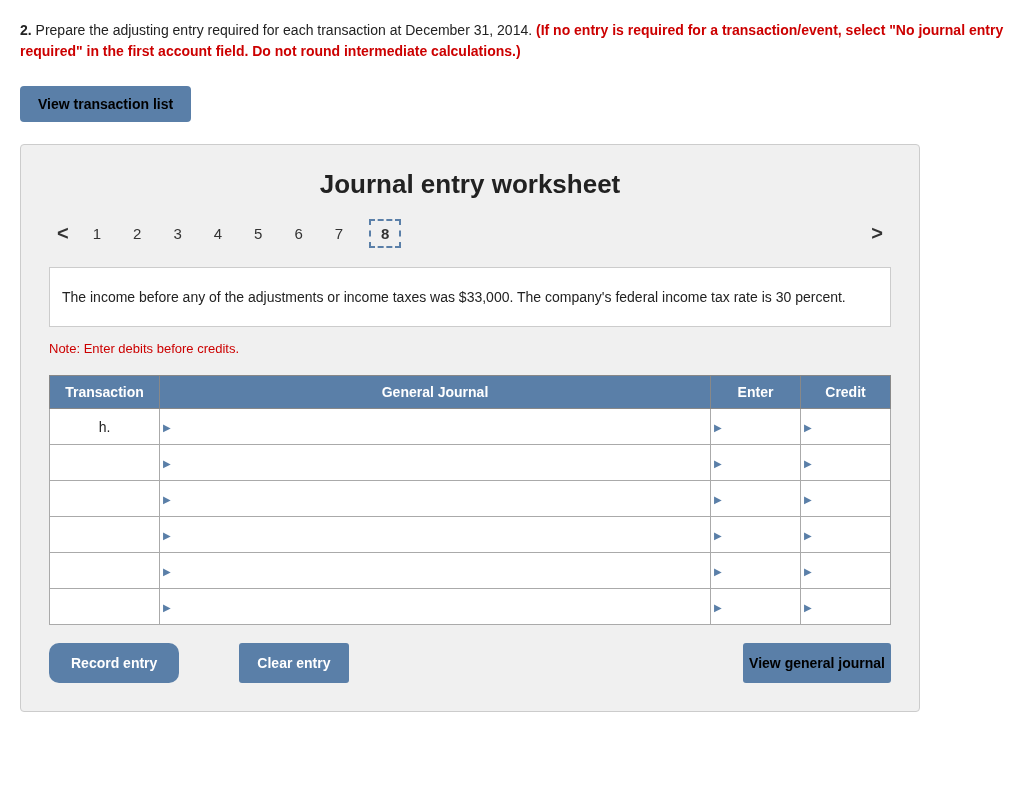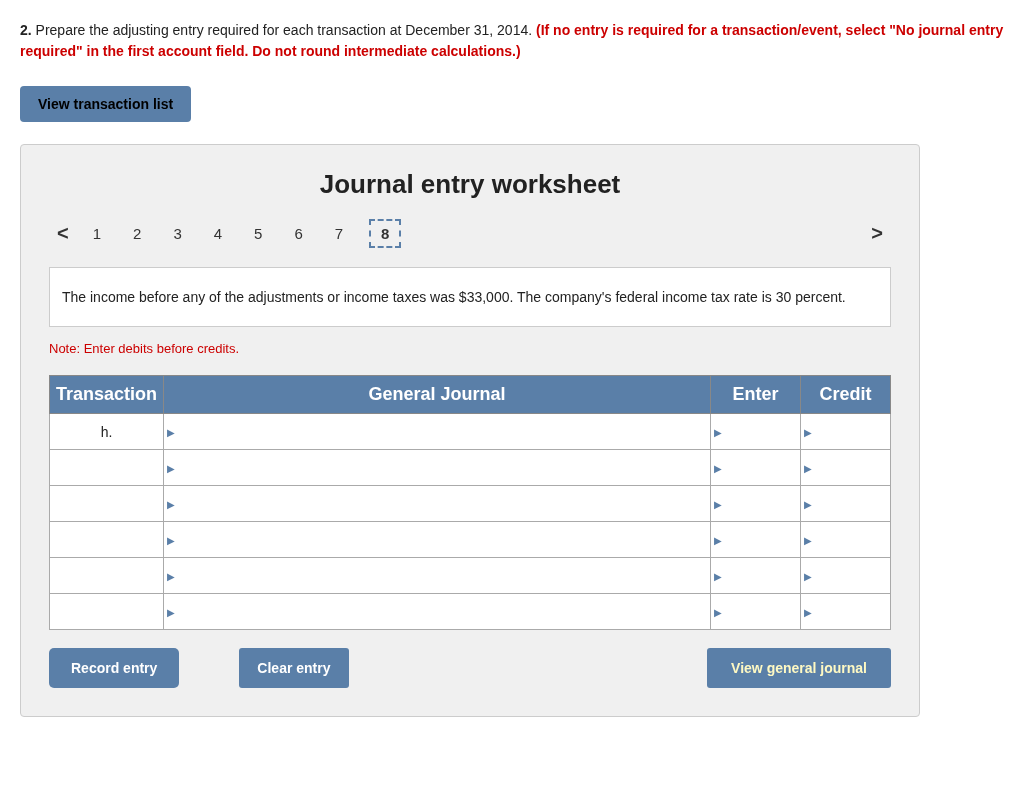--- a/index.html
+++ b/index.html
@@ -106,21 +106,21 @@
       border-collapse: collapse;
       border: 1px solid #888;
     }
     .journal-table th {
       background: #5a7fa8;
       color: #fff;
       font-weight: bold;
       text-align: center;
       padding: 8px 6px;
       border: 1px solid #888;
-      font-size: 18px;
+      font-size: 14px;
     }
     .journal-table th.transaction-col {
       width: 110px;
     }
     .journal-table th.general-col {
       
     }
     .journal-table th.debit-col,
     .journal-table th.credit-col {
       width: 90px;
@@ -194,40 +194,40 @@
       margin-top: 18px;
       gap: 20px;
     }
     .btn-record {
       background: #5a7fa8;
       color: #fff;
       font-weight: bold;
       font-size: 14px;
       padding: 12px 22px;
       border: none;
-      border-radius: 5px;
+      border-radius: 10px;
       cursor: pointer;
     }
     .btn-clear {
       background: #5a7fa8;
       color: #fff;
       font-weight: bold;
       font-size: 14px;
       padding: 12px 18px;
       border: none;
       border-radius: 3px;
       cursor: pointer;
       margin-left: 40px;
     }
     .btn-view-journal {
       background: #5a7fa8;
-      color: #fef9c3;
-      font-weight: bold;
-      font-size: 14px;
-      padding: 12px 24px;
+      color: #000000;
+      font-weight: bold;
+      font-size: 14px;
+      padding: 12px 6px;
       border: none;
       border-radius: 3px;
       cursor: pointer;
       margin-left: auto;
     }
   </style>
 </head>
 <body>
 
 

